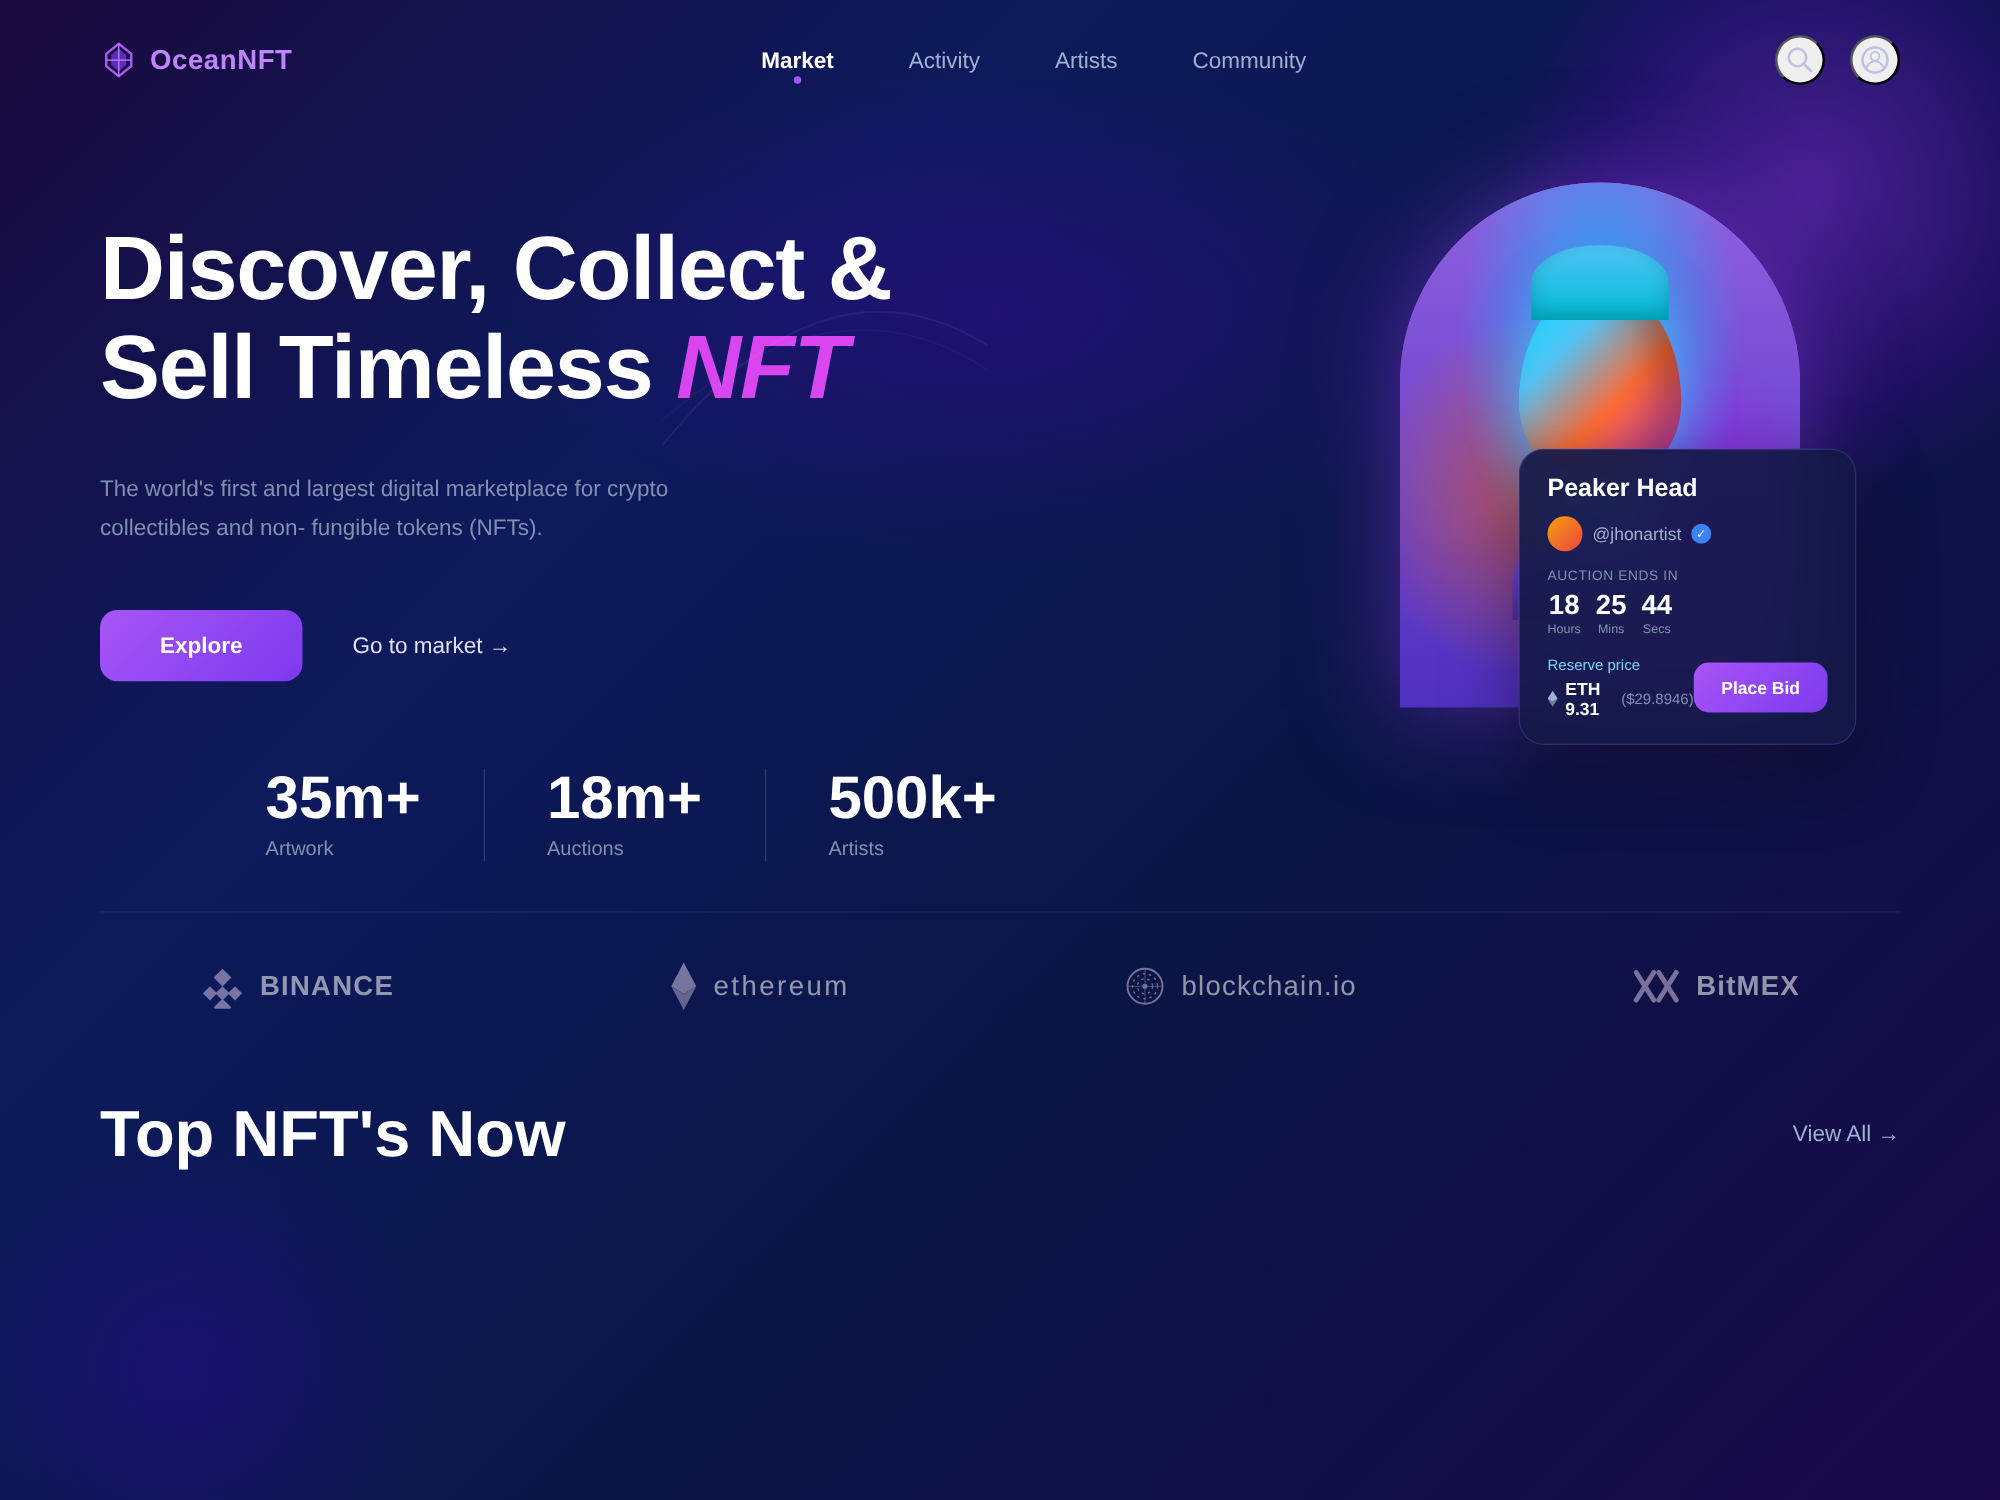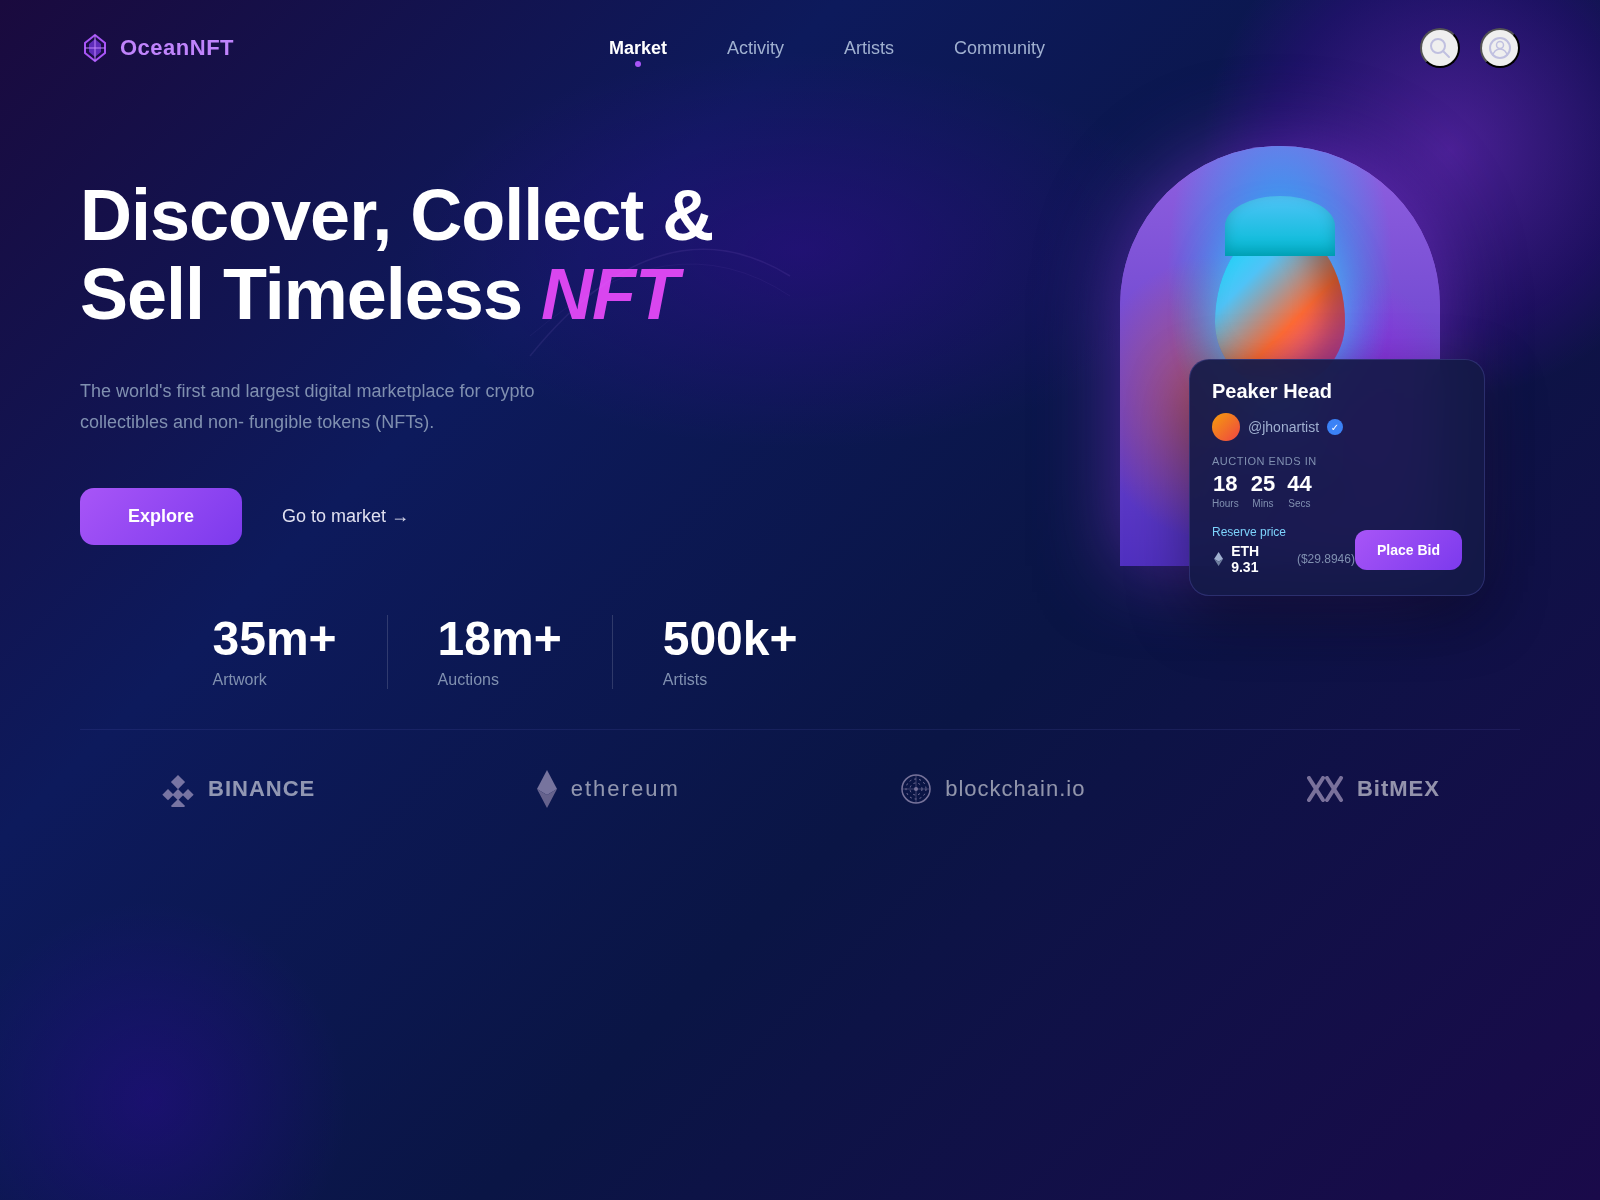--- a/index.html
+++ b/index.html
@@ -327,21 +327,21 @@
       background: linear-gradient(180deg, #7c4dff 0%, #5030a0 100%);
       border-radius: 30px 30px 0 0;
       margin: 0 auto;
     }
 
     
     .bid-card {
       position: absolute;
       bottom: -30px;
       right: -20px;
-      width: 296px;
+      width: 270px;
       background: rgba(20, 25, 70, 0.92);
       backdrop-filter: blur(20px);
       border: 1px solid rgba(100, 100, 200, 0.3);
       border-radius: 20px;
       padding: 20px 22px;
       box-shadow: 0 20px 60px rgba(0,0,0,0.4);
     }
 
     .bid-card-title {
       color: #ffffff;
@@ -711,13 +711,17 @@
       <svg width="40" height="30" viewBox="0 0 40 30" fill="none">
         <line x1="4" y1="26" x2="18" y2="4" stroke="#d0c0e0" stroke-width="4" stroke-linecap="round"></line>
         <line x1="4" y1="4" x2="18" y2="26" stroke="#d0c0e0" stroke-width="4" stroke-linecap="round"></line>
         <line x1="22" y1="26" x2="36" y2="4" stroke="#d0c0e0" stroke-width="4" stroke-linecap="round"></line>
         <line x1="22" y1="4" x2="36" y2="26" stroke="#d0c0e0" stroke-width="4" stroke-linecap="round"></line>
       </svg>
       <span class="partner-logo-text">BitMEX</span>
     </div>
   </div>
 
+  <div class="bottom-section">
+    <h2 class="section-title">Top NFT's Now</h2>
+    <button class="view-all-btn">View All →</button>
+  </div>
 </div>
 
 </body></html>

